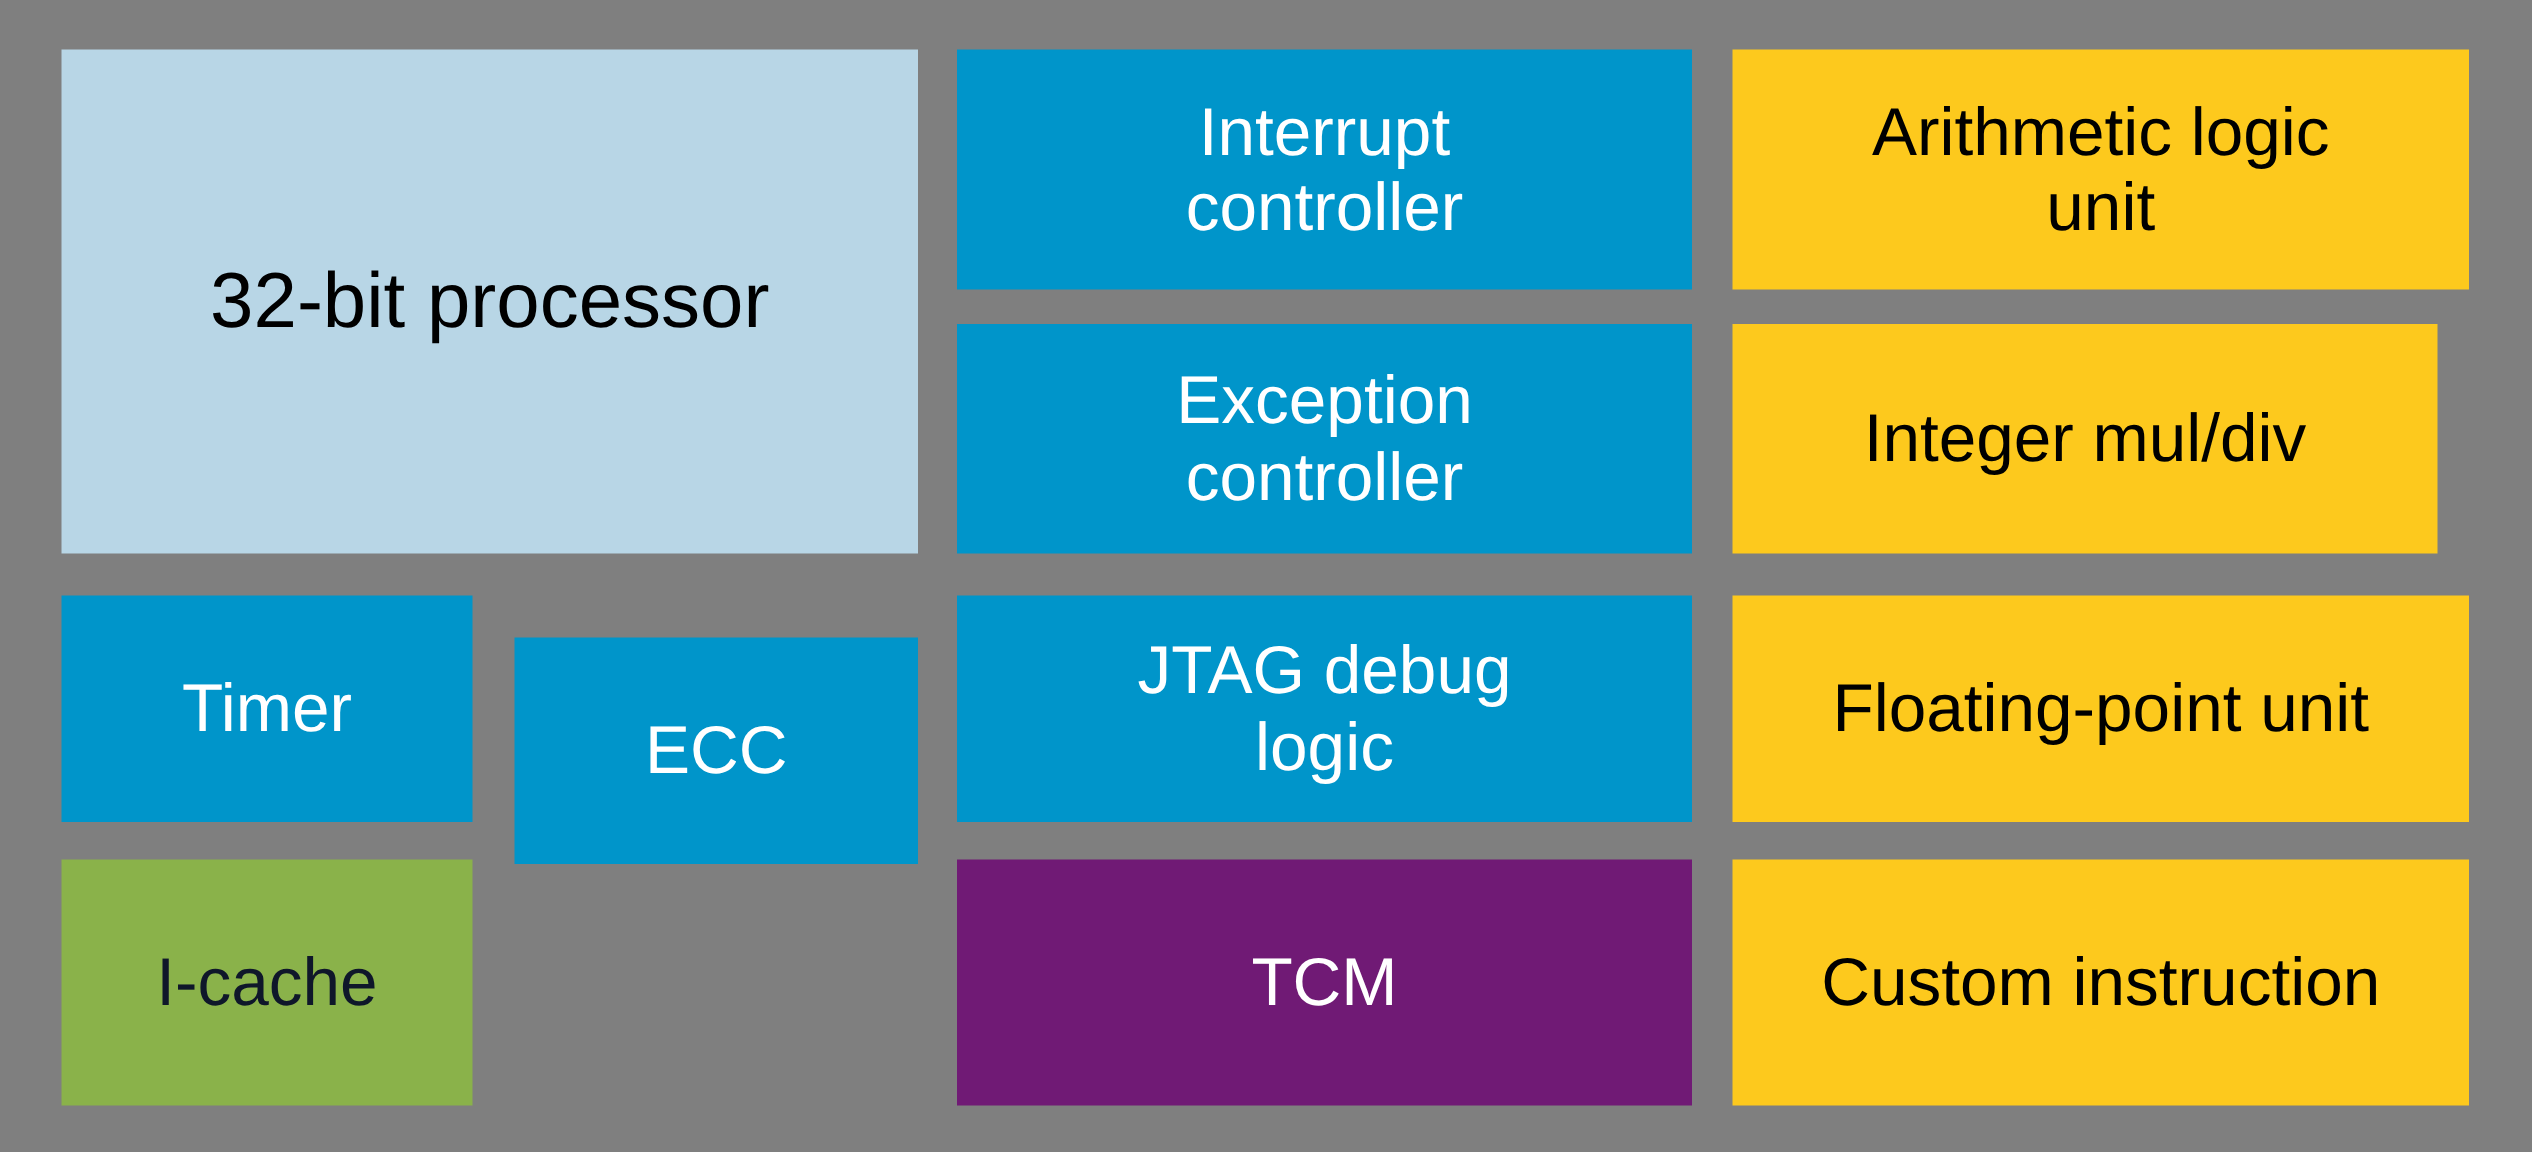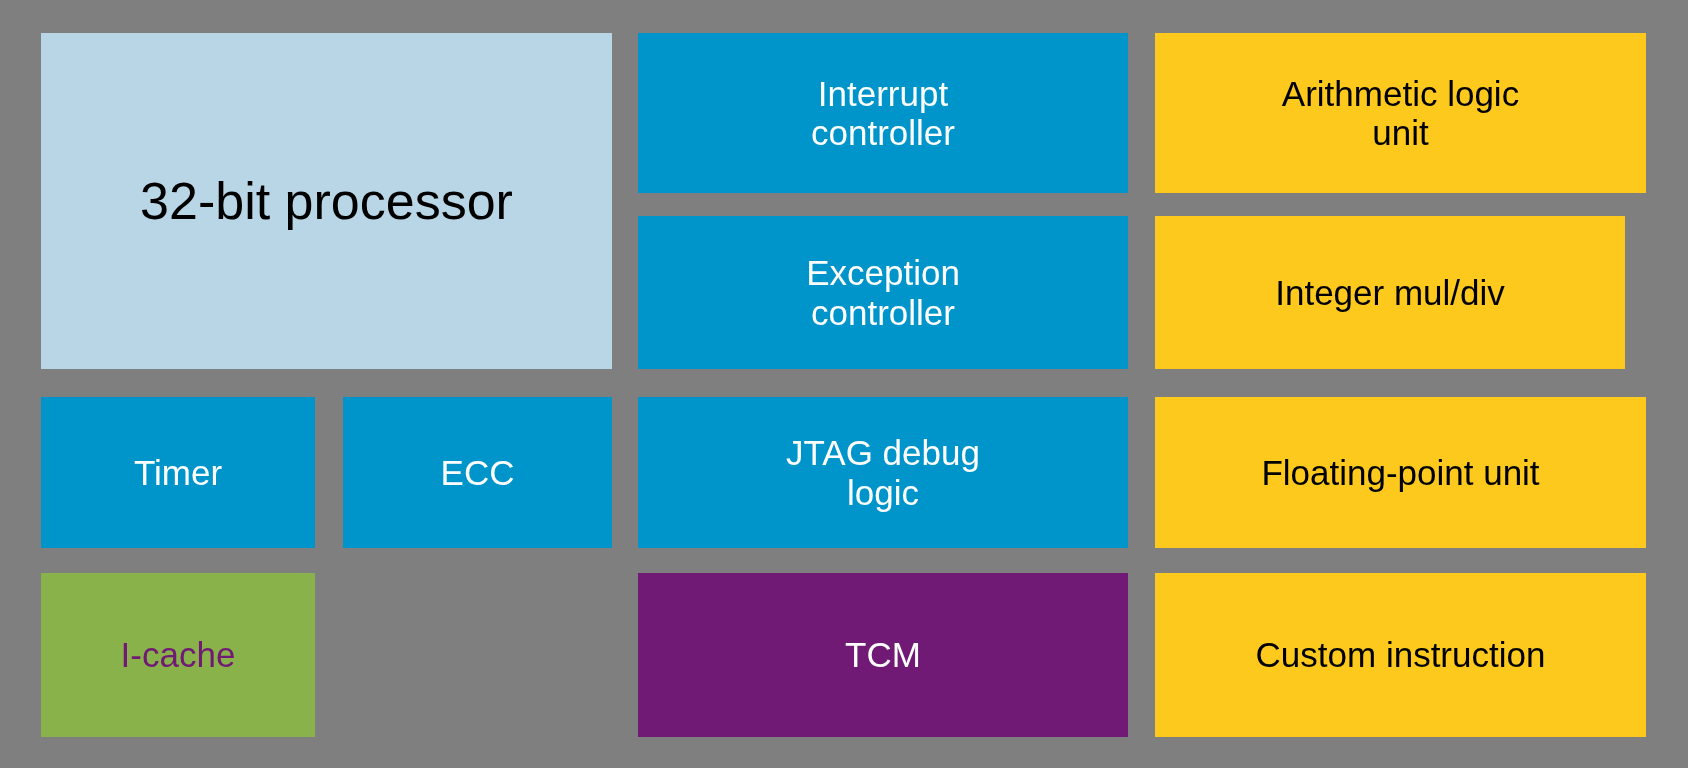--- a/index.html
+++ b/index.html
@@ -15,21 +15,21 @@
     height: 768px;
     overflow: hidden;
   }
   .block {
     position: absolute;
     display: flex;
     align-items: center;
     justify-content: center;
     text-align: center;
     white-space: pre-line;
-    font-size: 35px;
+    font-size: 45px;
     line-height: 1.12;
     letter-spacing: 0px;
   }
   
   .b-processor { left: 41px;  top: 33px;  width: 571px; height: 336px; font-size: 52px; }
   .b-interrupt { left: 638px; top: 33px;  width: 490px; height: 160px; }
   .b-alu       { left: 1155px;top: 33px;  width: 491px; height: 160px; }
   .b-exception { left: 638px; top: 216px; width: 490px; height: 153px; }
   .b-muldiv    { left: 1155px;top: 216px; width: 470px; height: 153px; }
   .b-timer     { left: 41px;  top: 397px; width: 274px; height: 151px; }
@@ -53,26 +53,26 @@
   <div class="block b-alu" style="background-color: rgb(253, 201, 29); color: rgb(0, 0, 0);">Arithmetic logic
 unit</div>
 
   <div class="block b-exception" style="background-color: rgb(0, 149, 202); color: rgb(255, 255, 255);">Exception
 controller</div>
 
   <div class="block b-muldiv" style="background-color: rgb(253, 201, 29); color: rgb(0, 0, 0);">Integer mul/div</div>
 
   <div class="block b-timer" style="background-color: rgb(0, 149, 202); color: rgb(255, 255, 255);">Timer</div>
 
-  <div class="block b-ecc" style="background-color: rgb(0, 149, 202); color: rgb(255, 255, 255);">ECC</div>
+  <div class="block b-ecc" style="background-color: rgb(0, 149, 202); color: rgb(255, 255, 255); margin-top: 28px;">ECC</div>
 
   <div class="block b-jtag" style="background-color: rgb(0, 149, 202); color: rgb(255, 255, 255);">JTAG debug
 logic</div>
 
   <div class="block b-fpu" style="background-color: rgb(253, 201, 29); color: rgb(0, 0, 0);">Floating-point unit</div>
 
-  <div class="block b-icache" style="background-color: rgb(138, 178, 74); color: #701a75;">I-cache</div>
+  <div class="block b-icache" style="background-color: rgb(138, 178, 74); color: #0f172a;">I-cache</div>
 
 
   <div class="block b-tcm" style="background-color: #701a75; color: rgb(255, 255, 255);">TCM</div>
 
   <div class="block b-custom" style="background-color: rgb(253, 201, 29); color: rgb(0, 0, 0);">Custom instruction</div>
 </div>
 
 </body></html>

